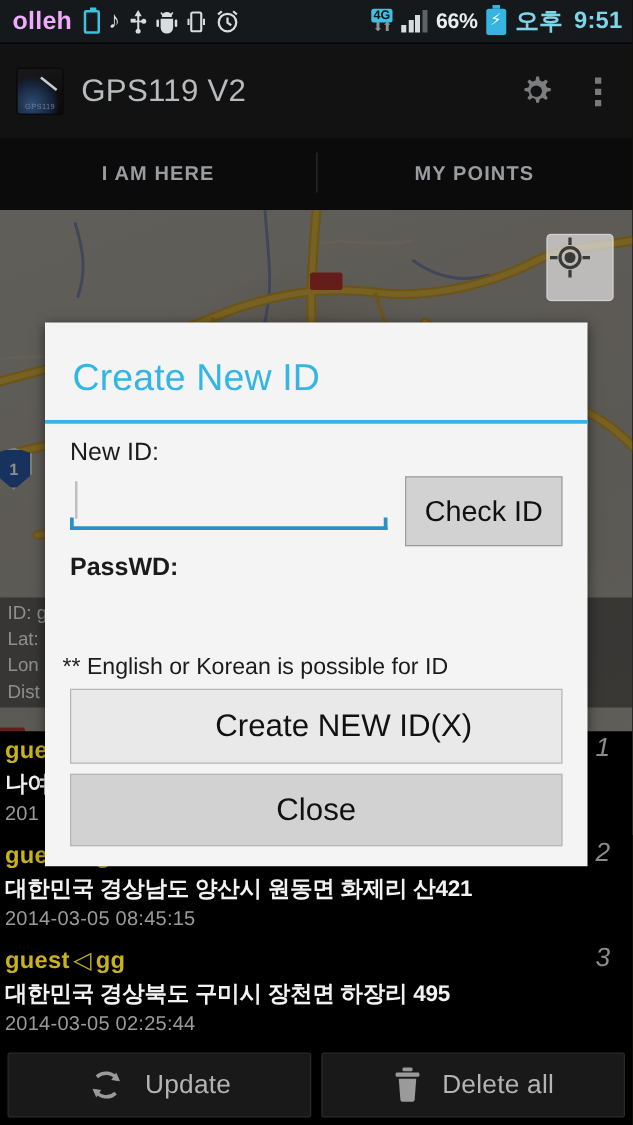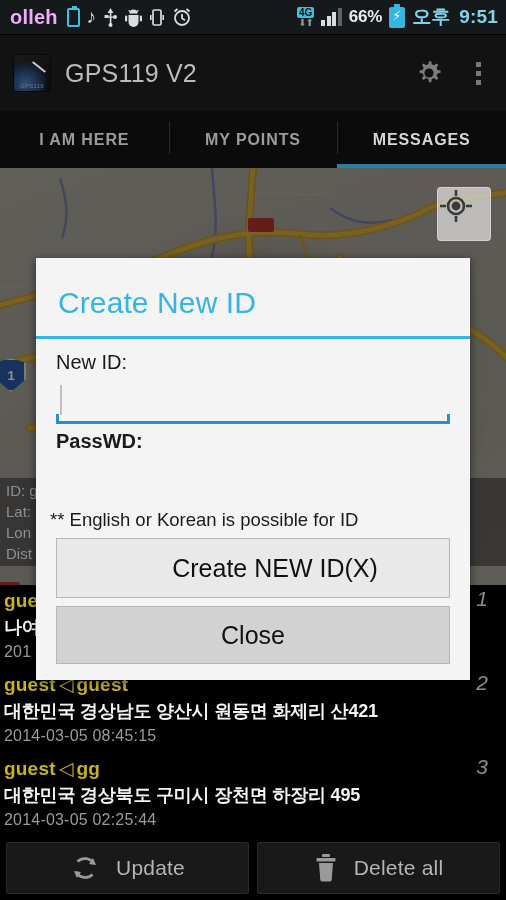--- a/index.html
+++ b/index.html
@@ -317,23 +317,20 @@
       </div>
   </div>
 
   <div class="tabs">
     <div class="tab">
       <span>I AM HERE</span>
     </div>
     <div class="tab">
       <span>MY POINTS</span>
     </div>
-    <div class="tab active">
-      <span>MESSAGES</span>
-    </div>
   </div>
 
   <div class="map">
     <div class="map-terrain"></div>
     <svg width="506" height="500" viewBox="0 0 506 500">
 
       <g stroke="#6c7ba8" fill="none" stroke-width="2.4" opacity=".85">
         <path d="M212 0 C214 30 218 55 214 78 C210 100 206 120 214 150"></path>
         <path d="M60 10 C66 30 70 48 62 70"></path>
         <path d="M330 40 C350 55 370 58 392 52"></path>
@@ -464,20 +461,24 @@
       <div style="color:#1b1b1b; font-size:20px; line-height:30px;">New ID:</div>
 
       <div style="display:flex; align-items:flex-start; gap:14px; margin-top:4px;">
         <div style="flex:1; position:relative; padding-bottom:6px;">
           <input type="text" style="width: 100%; border: none; outline: none; background: transparent; font-family: &quot;Liberation Sans&quot;, sans-serif; font-size: 20px; color: rgb(17, 17, 17); padding: 6px 2px 8px 4px;" value="">
           <div style="position:absolute; left:0; right:0; bottom:0; height:3px; background:#2b90c9;"></div>
           <div style="position:absolute; left:0; bottom:0; width:3px; height:10px; background:#2b90c9;"></div>
           <div style="position:absolute; right:0; bottom:0; width:3px; height:10px; background:#2b90c9;"></div>
           <div style="position:absolute; left:4px; top:4px; width:2px; height:30px; background:#bfbfbf;"></div>
         </div>
+        <div style="width:126px; height:56px; background:#d2d2d2; border:1px solid #9d9d9d;
+                    display:flex; align-items:center; justify-content:center; cursor:pointer;">
+          <span style="font-size:23px; color:#111;">Check ID</span>
+        </div>
       </div>
 
       <div style="color:#1b1b1b; font-size:20px; line-height:30px; margin-top:2px;font-weight:bold;">PassWD:</div>
 
       <div style="position:relative; height:52px;">
         <input type="password" style="width: 100%; border: none; outline: none; background: transparent; font-family: &quot;Liberation Sans&quot;, sans-serif; font-size: 20px; color: rgb(17, 17, 17); padding: 6px 2px 8px 4px;" value="">
       </div>
 
       <div style="color:#1b1b1b; font-size:18.5px; line-height:24px; margin:0 0 6px -6px;">** English or Korean is possible for ID</div>
     </div>

